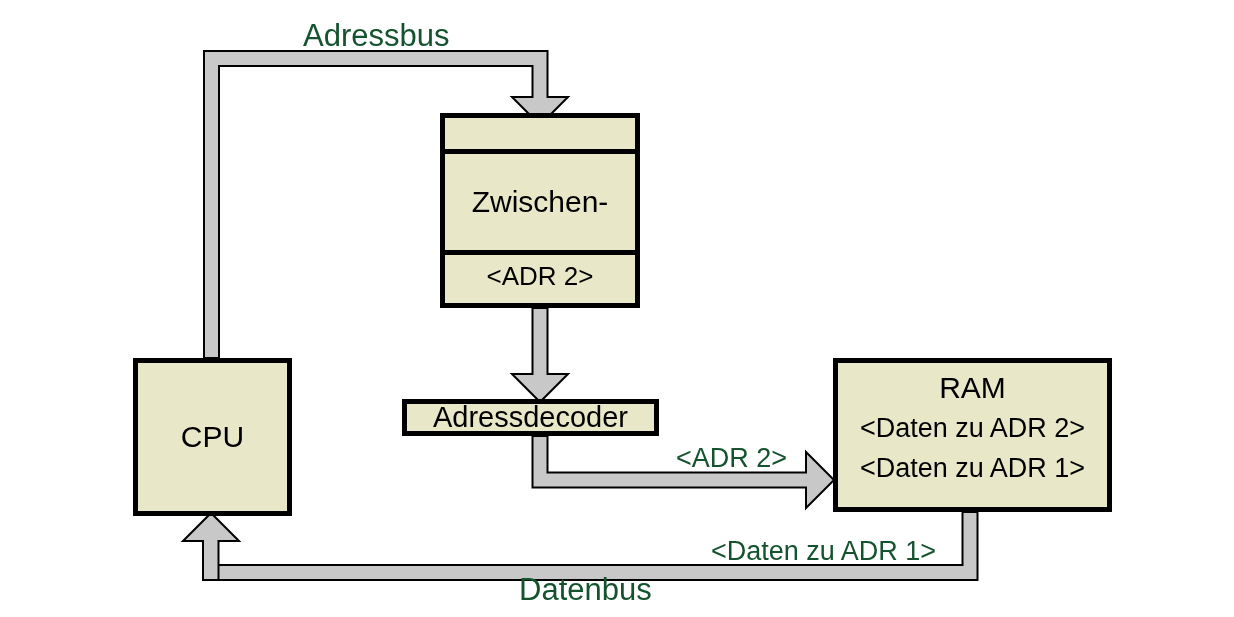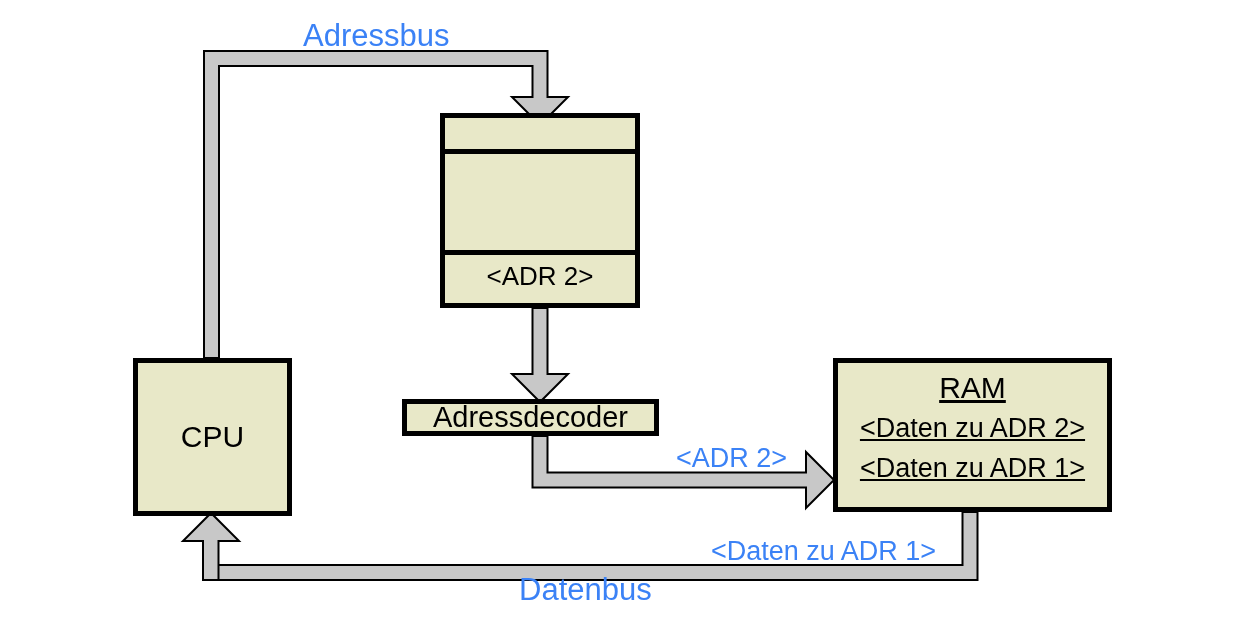--- a/index.html
+++ b/index.html
@@ -52,21 +52,20 @@
   }
   #cpu-box .box-label { font-size: 30px; }
 
   #ram-box {
     left: 833px;
     top: 358px;
     width: 279px;
     height: 154px;
     justify-content: flex-start;
     padding-top: 7px;
-    text-decoration: underline;
   }
   #ram-box .ram-title { font-size: 30px; }
   #ram-box .ram-line  { font-size: 27px; margin-top: 8px; }
 
   #decoder-box {
     left: 402px;
     top: 399px;
     width: 257px;
     height: 37px;
     border-width: 5px;
@@ -102,21 +101,21 @@
   }
   #buffer-seg-bottom {
     height: 43px;
     font-size: 26px;
   }
 
   
   .flabel {
     position: absolute;
     white-space: nowrap;
-    color: #3b82f6;
+    color: #14532d;
     z-index: 4;
   }
   #label-adressbus     { left: 303px; top: 18px;  font-size: 31px; }
   #label-adr2-wire     { left: 676px; top: 443px; font-size: 27px; }
   #label-datenbus      { left: 519px; top: 532px; font-size: 31px; margin-top: 40px; }
   #label-daten-adr1    { left: 711px; top: 536px; font-size: 27px; }
 </style>
 </head>
 <body>
 
@@ -184,21 +183,21 @@
 
   <div class="box" id="cpu-box">
     <span class="box-label">CPU</span>
   </div>
 
   <div class="box" id="buffer-box">
     <div class="buffer-seg" id="buffer-seg-top">
       <span></span>
     </div>
     <div class="buffer-seg" id="buffer-seg-mid">
-      <span class="box-label"><br></span>
+      <span class="box-label"><span>Zwischen-</span><br></span>
     </div>
     <div class="buffer-seg" id="buffer-seg-bottom">
       <span>&lt;ADR 2&gt;</span>
     </div>
   </div>
 
   <div class="box" id="decoder-box">
     <span class="box-label">Adressdecoder</span>
   </div>
 

